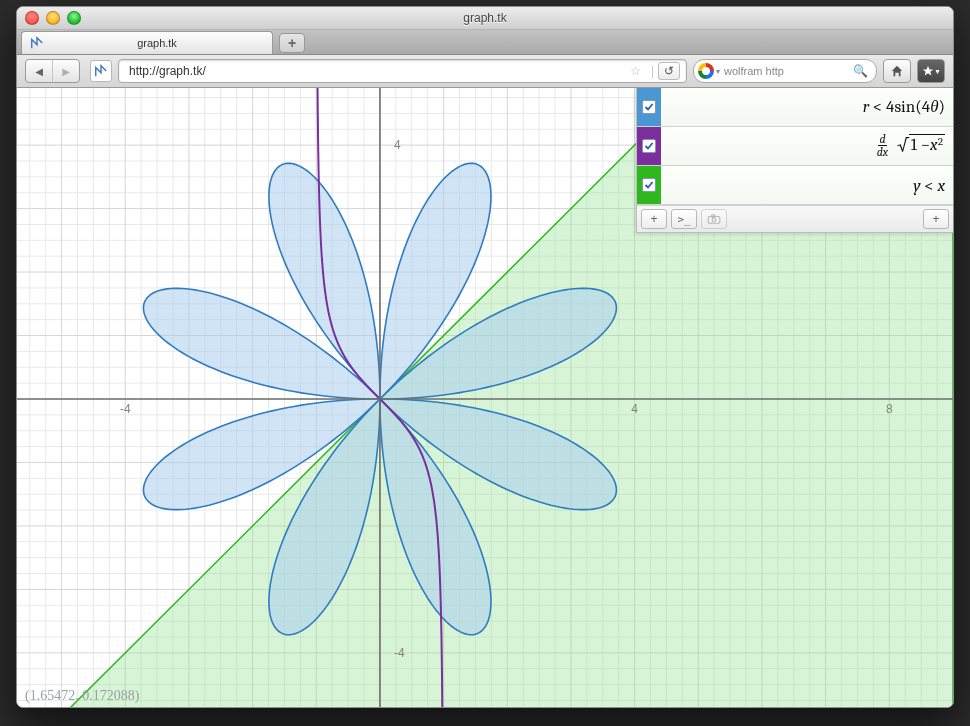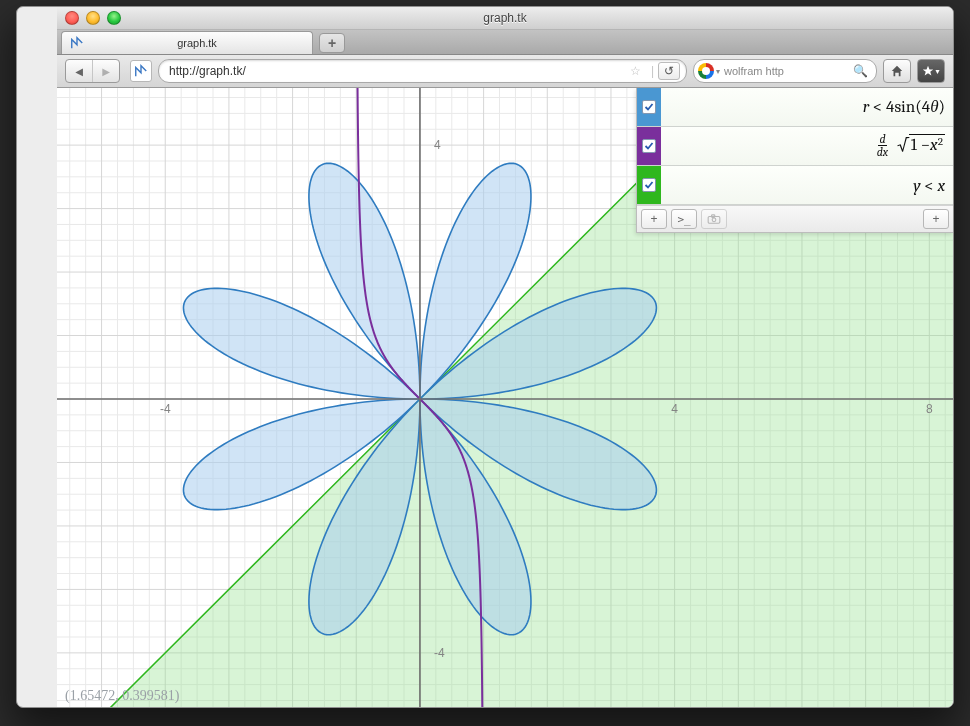--- a/index.html
+++ b/index.html
@@ -1,17 +1,17 @@
 <!DOCTYPE html>
 <html><head>
 <meta charset="utf-8">
 <style>
   html, body { margin: 0; padding: 0; width: 970px; height: 726px; background: #2c2c2c; font-family: "Lucida Grande", "Helvetica Neue", Arial, sans-serif; font-size: 12px; }
   .drop-shadow { position: absolute; left: 16px; top: 6px; width: 938px; height: 702px; border-radius: 8px; box-shadow: 0 18px 40px 5px rgba(0,0,0,0.55); background: transparent; }
-  .window { position: absolute; left: 16px; top: 6px; width: 938px; height: 702px; border-radius: 7px; overflow: hidden; background: #ededed; border: 1px solid #8f8f8f; box-sizing: border-box; padding-left: 40px; }
+  .window { position: absolute; left: 16px; top: 6px; width: 938px; height: 702px; border-radius: 7px; overflow: hidden; background: #ededed; border: 1px solid #8f8f8f; box-sizing: border-box; }
 
   
   .titlebar { position: relative; height: 22px; background: linear-gradient(#ededed, #cfcfcf); border-bottom: 1px solid #b5b5b5; display: flex; align-items: center; justify-content: center; }
   .traffic-lights { position: absolute; left: 8px; top: 4px; display: flex; gap: 7px; }
   .tl { width: 12px; height: 12px; border-radius: 50%; border: 0.5px solid rgba(0,0,0,0.25); }
   .tl.red { background: radial-gradient(circle at 50% 35%, #ff8a80, #ff5f57 55%, #d63b31); }
   .tl.yellow { background: radial-gradient(circle at 50% 35%, #ffe08a, #ffbd2e 55%, #d69a1c); }
   .tl.green { background: radial-gradient(circle at 50% 35%, #97f28b, #28c940 55%, #1a9c2e); }
   .title { color: #444; font-size: 12px; text-shadow: 0 1px 0 #fff; }
 
@@ -24,21 +24,21 @@
 
   
   .toolbar { position: relative; height: 32px; background: linear-gradient(#e9e9e9, #d5d5d5); border-bottom: 1px solid #9a9a9a; display:flex; align-items:center; padding: 0 8px; gap: 6px; }
   .nav-buttons { display:flex; border:1px solid #9a9a9a; border-radius: 4px; overflow:hidden; background: linear-gradient(#fdfdfd,#e3e3e3); }
   .nav-btn { width: 26px; height: 22px; display:flex; align-items:center; justify-content:center; border-right:1px solid #c6c6c6; }
   .nav-btn:last-child { border-right:none; }
   .tri { font-size:10px; color:#666; }
 
   .url-favicon { width:20px; height:20px; border:1px solid #b7b7b7; border-radius:3px; display:flex; align-items:center; justify-content:center; background:#fff; margin-left:4px; }
 
-  .urlbar { flex: 1; height: 22px; border: 1px solid #a9a9a9; border-radius: 11px; background: #fff; display:flex; align-items:center; padding: 0 6px 0 10px; color:#333; box-shadow: inset 0 1px 2px rgba(0,0,0,0.15); }
+  .urlbar { flex: 1; height: 22px; border: 1px solid #a9a9a9; border-radius: 4px; background: #fff; display:flex; align-items:center; padding: 0 6px 0 10px; color:#333; box-shadow: inset 0 1px 2px rgba(0,0,0,0.15); }
   .urlbar .text { flex:1; font-size: 12px; }
   .urlbar .star { color:#bdbdbd; font-size:12px; margin: 0 6px; }
   .urlbar .reload { width:20px; height:16px; border:1px solid #bcbcbc; border-radius:3px; display:flex; align-items:center; justify-content:center; background:linear-gradient(#fff,#ececec); }
   .urlbar .reload span { font-size:12px; color:#555; transform: scaleX(-1); }
 
   .searchbox { width: 174px; height:22px; border:1px solid #a9a9a9; border-radius:11px; background:#fff; display:flex; align-items:center; padding: 0 4px 0 4px; color:#666; }
   .search-engine { width:16px; height:16px; border-radius:50%; position:relative; margin-right:2px; }
   .search-engine::before { content:""; position:absolute; inset:0; border-radius:50%; background: conic-gradient(#d93025 0 90deg, #1a73e8 90deg 180deg, #188038 180deg 270deg, #fbbc04 270deg 360deg); }
   .search-engine::after { content:""; position:absolute; left:4px; top:4px; width:8px; height:8px; background:#fff; border-radius:50%; }
   .search-dd { font-size:8px; color:#888; margin-right:4px; }
@@ -339,16 +339,16 @@
           <svg width="14" height="10" viewBox="0 0 16 12">
               <rect x="1" y="3" width="14" height="8" rx="1.5" fill="none" stroke="#888" stroke-width="1.3"></rect>
               <rect x="5" y="1" width="4" height="3" rx="1" fill="none" stroke="#888" stroke-width="1.3"></rect>
               <circle cx="8" cy="7" r="2.2" fill="none" stroke="#888" stroke-width="1.3"></circle>
             </svg>
         </div>
         <div class="pbtn plus-right">+</div>
       </div>
     </div>
 
-    <div class="coords">(1.65472, 0.399581)</div>
+    <div class="coords">(1.65472, 0.172088)</div>
   </div>
 
 </div>
 
 </body></html>

